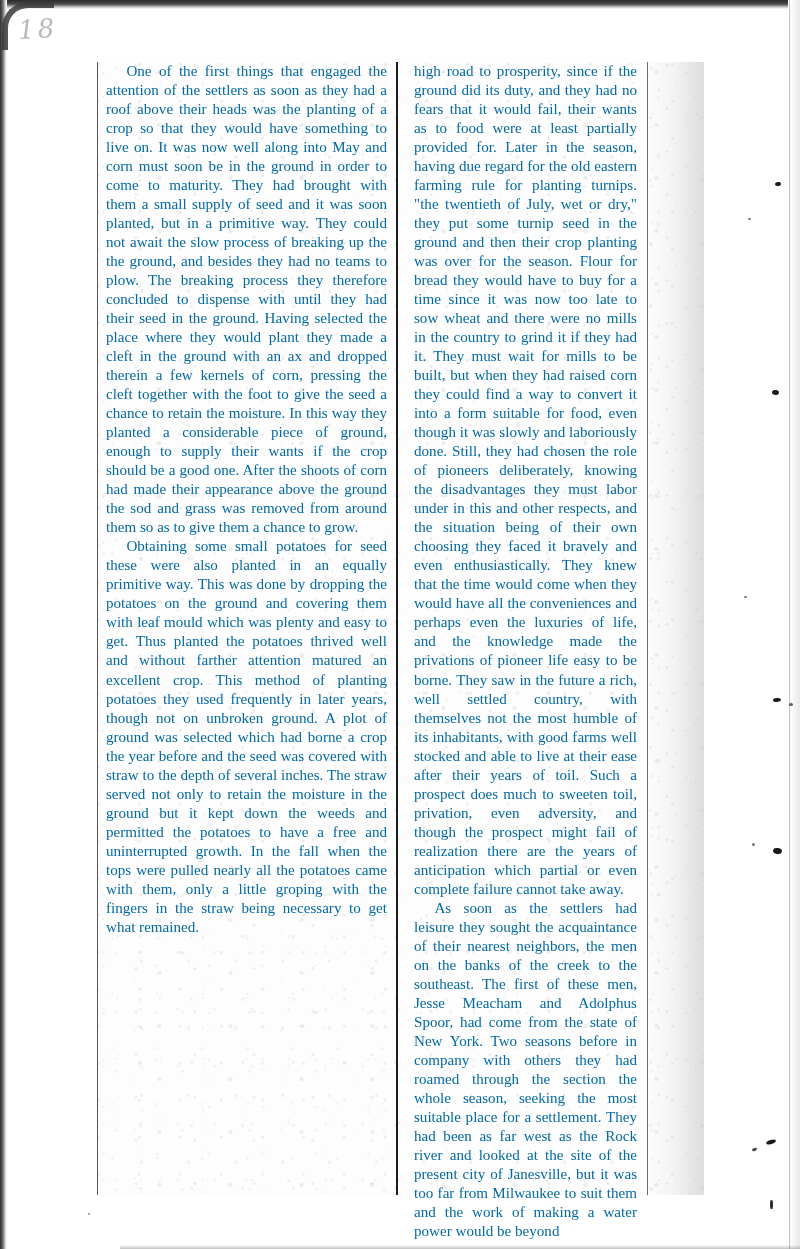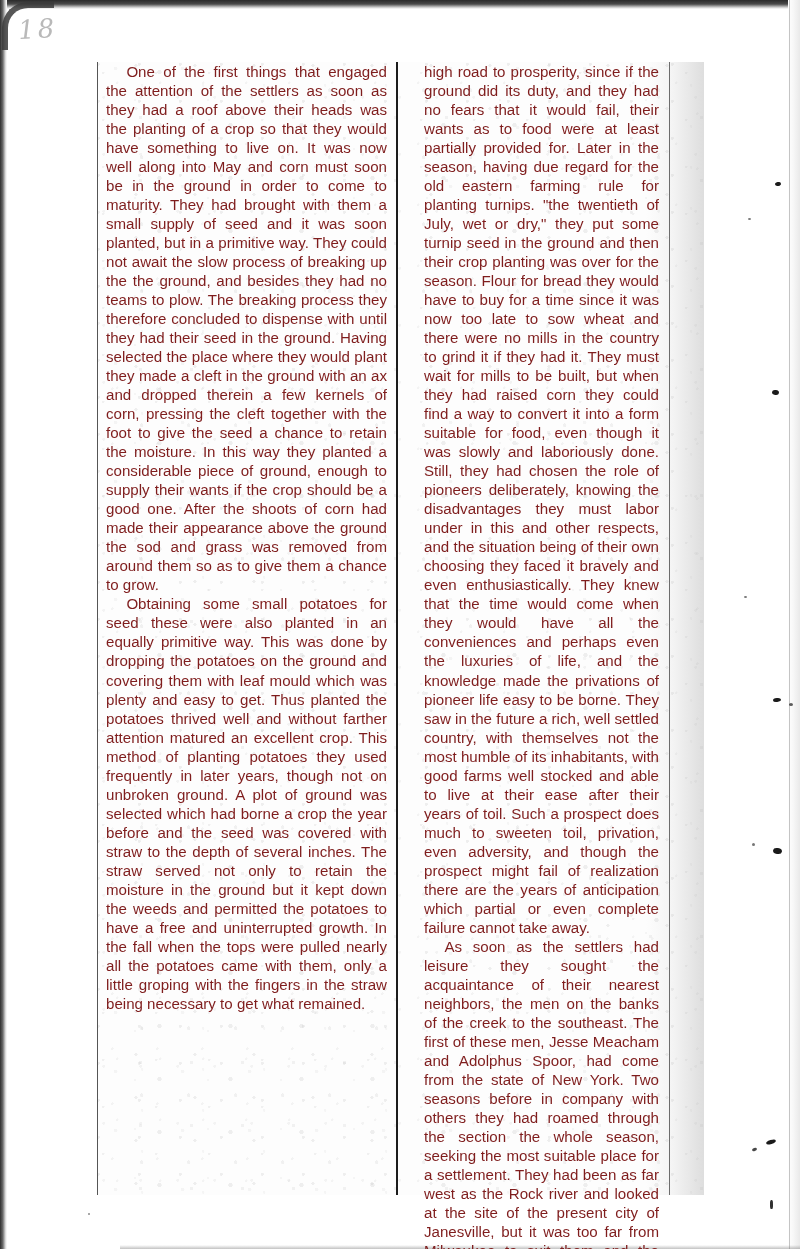--- a/index.html
+++ b/index.html
@@ -112,43 +112,43 @@
     right: 0; top: 0;
     width: 58px; height: 100%;
     pointer-events: none;
     background: linear-gradient(to left, rgba(170,170,170,.38), rgba(180,180,180,.12) 55%, transparent 100%);
   }
 
   .column {
     position: relative;
     z-index: 2;
     box-sizing: border-box;
-    font-family: Liberation Sans, sans-serif;
+    font-family: Liberation Serif, serif;
     font-size: 15.1px;
     line-height: 19.02px;
-    color: #7f1d1d;
+    color: #0369a1;
     text-align: justify;
     text-justify: inter-word;
     -webkit-font-smoothing: none;
     hyphens: none;
   }
   .column p {
     margin: 0;
     text-indent: 1.35em;
   }
   .column p.no-indent { text-indent: 0; }
 
   #column-left {
     width: 299px;
     padding: 0 9px 0 8px;
     border-left: 1.6px solid #555;
   }
   #column-right {
-    width: 274px;
-    padding: 0 10px 0 26px;
+    width: 252px;
+    padding: 0 10px 0 16px;
     border-left: 2.2px solid #1c1c1c;
     border-right: 1.4px solid #6d6d6d;
   }
 
   
   .speck {
     position: absolute;
     background: #1a1a1a;
     border-radius: 50%;
     z-index: 4;

